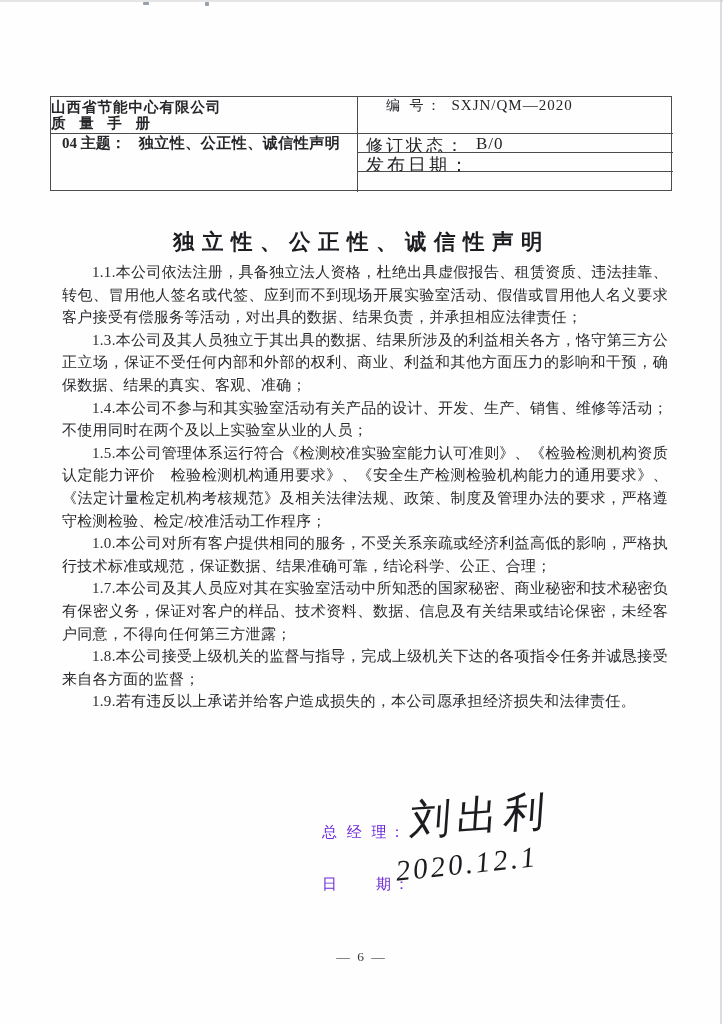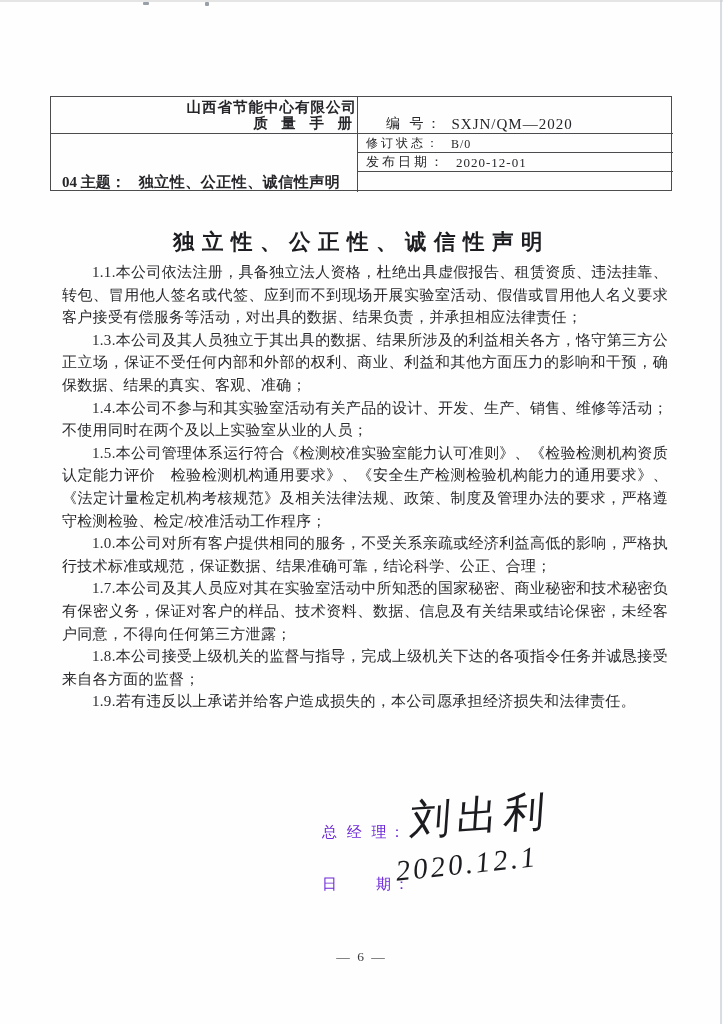--- a/index.html
+++ b/index.html
@@ -22,44 +22,44 @@
   .doc-table{
     position:absolute;left:50px;top:96px;
     width:622px;height:95px;
     display:grid;
     grid-template-columns:307px 315px;
     grid-template-rows:37px 19px 19px 20px;
     border:1.4px solid #4c4c4f;
     box-sizing:border-box;
     background:#fefefe;
   }
-  .cell{box-sizing:border-box;display:flex;align-items:flex-end;overflow:hidden;}
+  .cell{box-sizing:border-box;display:flex;align-items:flex-start;overflow:hidden;}
   .cell-company{
     grid-column:1;grid-row:1;
     border-right:1.3px solid #4c4c4f;
     border-bottom:1.3px solid #4c4c4f;
     flex-direction:column;justify-content:center;
     font-weight:bold;font-size:14.5px;line-height:16.5px;
     text-align:center;letter-spacing:1px;
   }
-  .manual-title{letter-spacing:5px;margin-left:16px;}
+  .manual-title{letter-spacing:5px;}
   .cell-subject{
     grid-column:1;grid-row:2 / span 3;
     border-right:1.3px solid #4c4c4f;
     padding-left:11px;
     font-weight:bold;font-size:15px;
   }
   .subject-value{margin-left:13px;letter-spacing:.5px;}
   .cell-docnum{
     grid-column:2;grid-row:1;
     border-bottom:1.2px solid #4c4c4f;
     padding-left:28px;font-size:14px;
   }
-  .cell-rev{grid-column:2;grid-row:2;border-bottom:1.2px solid #4c4c4f;padding-left:8px;font-size:12px;}
-  .cell-issue{grid-column:2;grid-row:3;border-bottom:1.2px solid #4c4c4f;padding-left:8px;font-size:13px;}
+  .cell-rev{grid-column:2;grid-row:2;border-bottom:1.2px solid #4c4c4f;padding-left:8px;font-size:17px;}
+  .cell-issue{grid-column:2;grid-row:3;border-bottom:1.2px solid #4c4c4f;padding-left:8px;font-size:18px;flex-direction:column;}
   .cell-pageno{grid-column:2;grid-row:4;padding-left:8px;font-size:12.5px;}
   .tbl-label{letter-spacing:3px;white-space:pre;}
   .tbl-value{margin-left:10px;letter-spacing:1px;white-space:pre;}
   .docnum-value{font-size:15px;margin-left:8px;letter-spacing:1px;}
 
   
   .decl-title{
     position:absolute;left:0;top:227px;width:723px;
     margin:0;text-align:center;
     font-size:21.5px;font-weight:bold;letter-spacing:7.5px;

